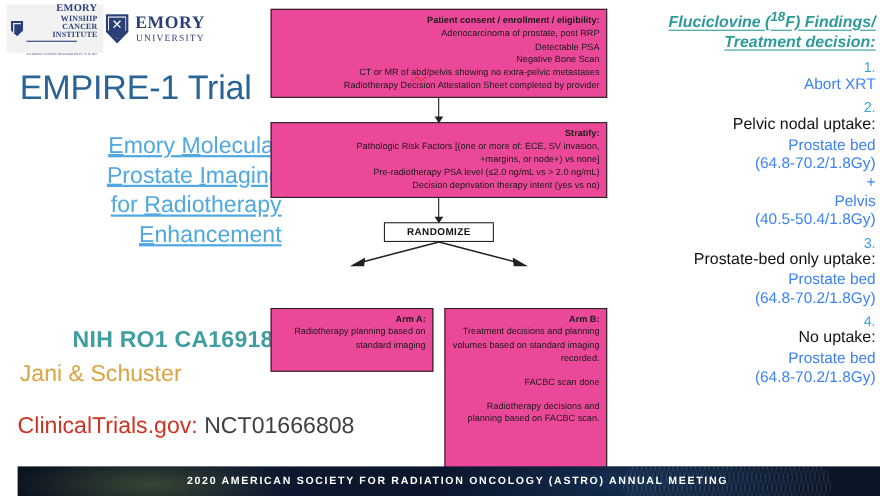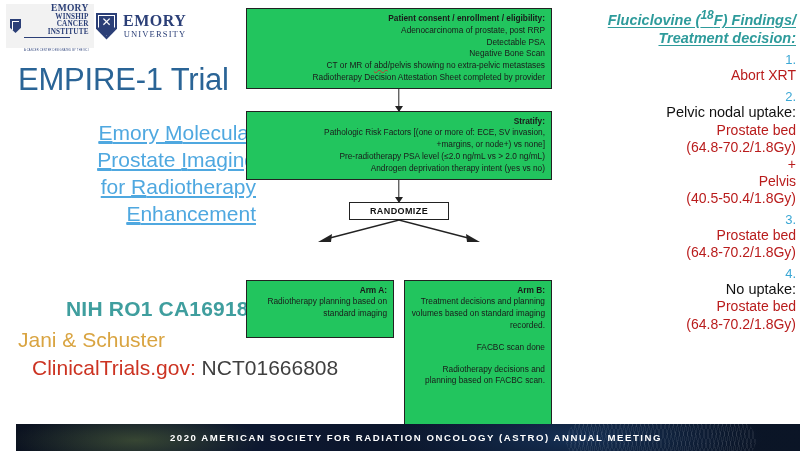--- a/index.html
+++ b/index.html
@@ -103,31 +103,31 @@
 
   .grant {
     position: absolute; left: 18px; top: 297px;
     font-size: 21px; font-weight: 700; color: #3f9e9e; letter-spacing: .2px; margin-left: 48px;
   }
   .authors {
     position: absolute; left: 18px; top: 328px;
     font-size: 21px; color: #d9a441;
   }
   .ctgov {
-    position: absolute; left: 16px; top: 356px;
-    font-size: 21px; white-space: nowrap; margin-left: 16px;
+    position: absolute; left: 16px; top: 376px;
+    font-size: 21px; white-space: nowrap;
   }
   .ctgov .red { color: #cc3322; }
   .ctgov .nct { color: #3f3f3f; }
 
   
   .flow { position: absolute; left: 246px; top: 8px; width: 306px; }
   .fbox {
     border: 1.4px solid #222;
-    background: #22c55e;
+    background: #ec4899;
     box-sizing: border-box;
     padding: 4px 6px;
     font-size: 8.3px;
     color: #1a1a1a;
     line-height: 1.42;
   }
   .fbox .hd { font-weight: 700; }
   .ind1 { padding-left: 14px; }
   .ind2 { padding-left: 26px; }
   .ind0 { padding-left: 2px; }
@@ -159,21 +159,21 @@
 
   
   .right { position: absolute; left: 578px; top: 8px; width: 218px; }
   .right-head {
     color: #2e9b9b; font-weight: 700; font-style: italic;
     font-size: 14.5px; line-height: 1.25; text-decoration: underline;
     text-underline-offset: 2px;
   }
   .r-num { color: #3ba7d4; font-size: 13px; margin-top: 5px; }
   .r-q { color: #111; font-size: 14.5px; line-height: 1.2; }
-  .r-a { color: #b91c1c; font-size: 14px; line-height: 1.22; padding-left: 20px; }
+  .r-a { color: #3b82f6; font-size: 14px; line-height: 1.22; padding-left: 20px; }
   .r-a2 { padding-left: 36px; }
 
   
   .banner {
     position: absolute; left: 16px; bottom: 0; width: 800px; height: 27px;
     background:
       radial-gradient(ellipse 180px 40px at 120px 60%, rgba(90,110,60,.55), rgba(10,16,34,0) 70%),
       radial-gradient(ellipse 260px 60px at 560px 50%, rgba(30,70,120,.55), rgba(8,14,30,0) 72%),
       linear-gradient(90deg, #0b1220 0%, #0d1830 30%, #0a1428 60%, #0b1526 100%);
     overflow: hidden;
@@ -249,21 +249,21 @@
     <div class="connector">
       <div class="stem"></div>
       <div class="head"></div>
     </div>
 
     <div class="fbox">
       <div class="hd ind0">Stratify:</div>
       <div class="ind1">Pathologic Risk Factors [(one or more of: ECE, SV invasion,</div>
       <div class="ind2">+margins, or node+) vs none]</div>
       <div class="ind1">Pre-radiotherapy PSA level (≤2.0 ng/mL vs &gt; 2.0 ng/mL)</div>
-      <div class="ind1">Androgen deprivation therapy intent (yes vs no)</div>
+      <div class="ind1">Decision deprivation therapy intent (yes vs no)</div>
     </div>
 
     <div class="connector">
       <div class="stem"></div>
       <div class="head"></div>
     </div>
 
     <div class="rand-wrap">
       <div class="rand-box">RANDOMIZE</div>
     </div>
@@ -313,20 +313,21 @@
       <div class="r-q">Pelvic nodal uptake:</div>
       <div class="r-a">Prostate bed</div>
       <div class="r-a r-a2">(64.8-70.2/1.8Gy)</div>
       <div class="r-a">+</div>
       <div class="r-a">Pelvis</div>
       <div class="r-a r-a2">(40.5-50.4/1.8Gy)</div>
     </div>
 
     <div>
       <div class="r-num">3.</div>
+      <div class="r-q">Prostate-bed only uptake:</div>
       <div class="r-a">Prostate bed</div>
       <div class="r-a r-a2">(64.8-70.2/1.8Gy)</div>
     </div>
 
     <div>
       <div class="r-num">4.</div>
       <div class="r-q">No uptake:</div>
       <div class="r-a">Prostate bed</div>
       <div class="r-a r-a2">(64.8-70.2/1.8Gy)</div>
     </div>

